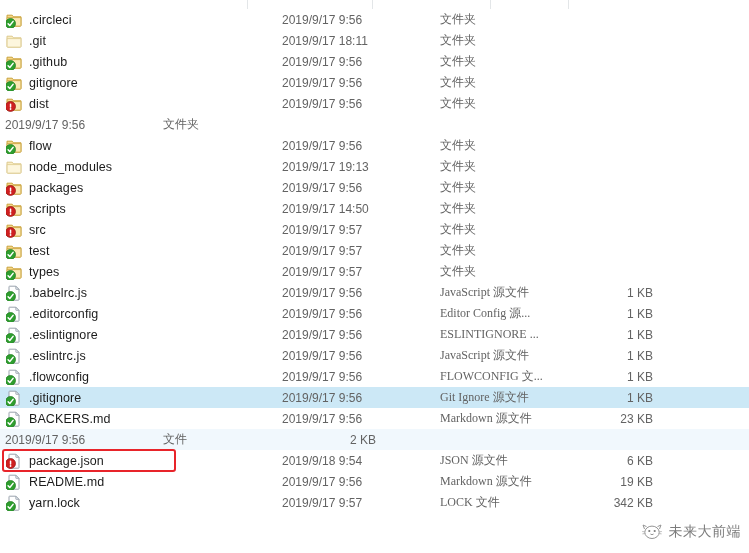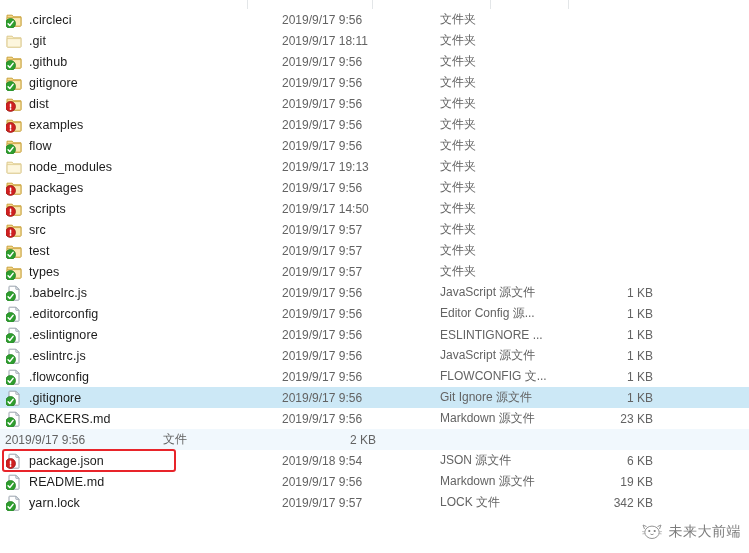--- a/index.html
+++ b/index.html
@@ -63,21 +63,21 @@
 
   .c-date{
     width:125px; min-width:125px;
     color:#636363; font-size:12px;
     padding-left:5px; box-sizing:border-box;
   }
   .c-type{
     width:118px; min-width:118px;
     color:#636363; font-size:12px;
     padding-left:8px; box-sizing:border-box;
-    overflow:hidden; text-overflow:ellipsis;
+    overflow:hidden; text-overflow:ellipsis;font-family:Liberation Serif, serif;
   }
   .c-size{
     width:78px; min-width:78px;
     color:#636363; font-size:12px;
     text-align:right;
     padding-right:5px; box-sizing:border-box;
   }
 
   
   .ic{
@@ -208,34 +208,20 @@
               </g>
             </svg>
           </span>
           <span class="label">dist</span>
         </div>
         <div class="c-date">2019/9/17 9:56</div>
         <div class="c-type">文件夹</div>
         <div class="c-size"></div>
       </div>
       <div class="row">
-        <div class="c-name">
-          <span class="ic">
-            <svg viewBox="0 0 16 16">
-              <path d="M1 3.2h5.2l1.3 1.6H15v8.6a.7.7 0 0 1-.7.7H1.7a.7.7 0 0 1-.7-.7V3.2z" fill="#f7d98a" stroke="#c9a23c" stroke-width="1"></path>
-              <path d="M1.1 5.6h13.8v7.9a.6.6 0 0 1-.6.6H1.7a.6.6 0 0 1-.6-.6V5.6z" fill="#fbe9b4" stroke="#c9a23c" stroke-width=".8"></path>
-              <g transform="translate(-0.5,5.5)">
-                <circle cx="5" cy="5" r="5" fill="#cf2020" stroke="#941414" stroke-width=".7"></circle>
-                <rect x="4.3" y="2" width="1.5" height="4.2" rx=".6" fill="#ffffff"></rect>
-                <circle cx="5.05" cy="7.5" r=".9" fill="#ffffff"></circle>
-              </g>
-            </svg>
-          </span>
-          <span class="label">examples</span>
-        </div>
         <div class="c-date">2019/9/17 9:56</div>
         <div class="c-type">文件夹</div>
         <div class="c-size"></div>
       </div>
       <div class="row">
         <div class="c-name">
           <span class="ic">
             <svg viewBox="0 0 16 16">
               <path d="M1 3.2h5.2l1.3 1.6H15v8.6a.7.7 0 0 1-.7.7H1.7a.7.7 0 0 1-.7-.7V3.2z" fill="#f7d98a" stroke="#c9a23c" stroke-width="1"></path>
               <path d="M1.1 5.6h13.8v7.9a.6.6 0 0 1-.6.6H1.7a.6.6 0 0 1-.6-.6V5.6z" fill="#fbe9b4" stroke="#c9a23c" stroke-width=".8"></path>

